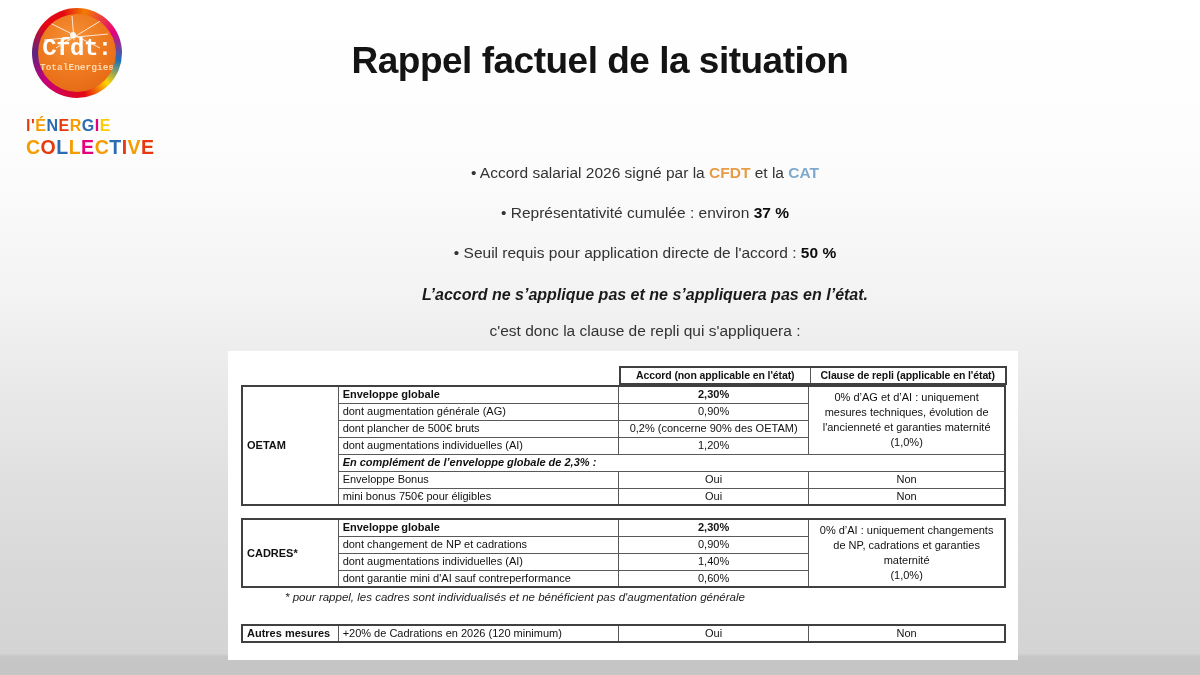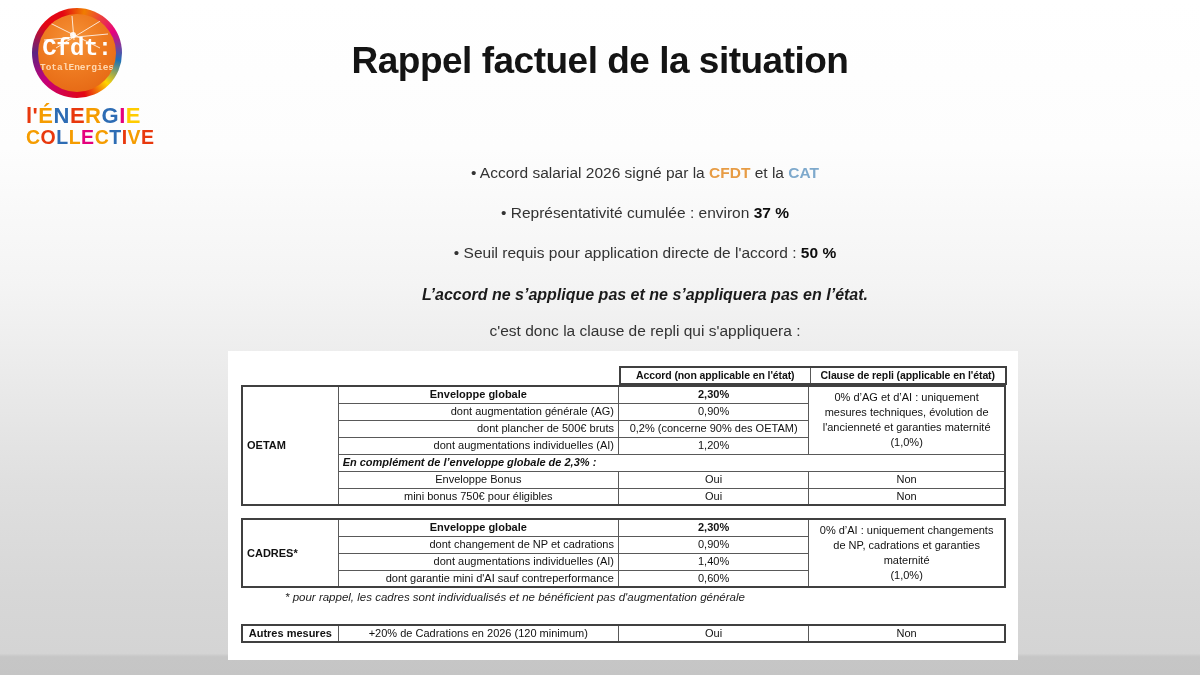--- a/index.html
+++ b/index.html
@@ -27,21 +27,21 @@
   }
   .starburst{ position:absolute; left:0; top:0; }
   .logo-brand{
     position:relative; margin-top:22px; color:#ffffff; font-weight:bold;
     font-size:24px; line-height:26px; letter-spacing:-0.5px;
   }
   .logo-sub{
     position:relative; color:#ffd9b0; font-weight:bold; font-size:9.5px; line-height:12px;
   }
   .tagline{ font-weight:bold; letter-spacing:0.5px; white-space:nowrap; }
-  .tagline.line1{ margin-top:7px; font-size:22px; line-height:22px; }
+  .tagline.line1{ margin-top:17px; font-size:16px; line-height:22px; }
   .tagline.line2{ font-size:19.5px; line-height:21px; }
 
   
   .title{
     position:absolute; left:0; top:40px; width:1200px; text-align:center;
     font-size:37px; font-weight:bold; letter-spacing:-0.5px; color:#141414;
   }
 
   
   .bullets{ position:absolute; left:66px; top:0; width:1134px; }
@@ -61,21 +61,21 @@
     border:1px solid #595959; font-size:11px; color:#111111;
     height:17px; padding:0 4px; overflow:hidden; line-height:13px;
   }
   .grid{ border:2px solid #404040; }
   .hdr-table{ left:391px; top:15px; width:386px; border:2px solid #404040; }
   .hdr-table th{ font-size:10.5px; letter-spacing:-0.1px; white-space:nowrap; text-align:center; padding:0 1px; }
   .t-oetam{ left:13px; top:34px; width:765px; }
   .t-cadres{ left:13px; top:167px; width:765px; }
   .t-autres{ left:13px; top:273px; width:765px; }
   .group{ text-align:left; font-weight:bold; }
-  .l{ text-align:center; } .r{ text-align:right; } .c{ text-align:center;margin-left:24px; }
+  .l{ text-align:left; } .r{ text-align:left; } .c{ text-align:center;margin-left:24px; }
   .b{ font-weight:bold; }
   .subhdr{ font-weight:bold; font-style:italic; text-align:left; }
   .clause{ text-align:center; white-space:pre-line; line-height:15px; }
   .footnote{
     position:absolute; left:57px; top:240px; font-size:11.5px; font-style:italic; color:#1c1c1c;
     white-space:nowrap;
   }
 </style>
 </head>
 <body>

